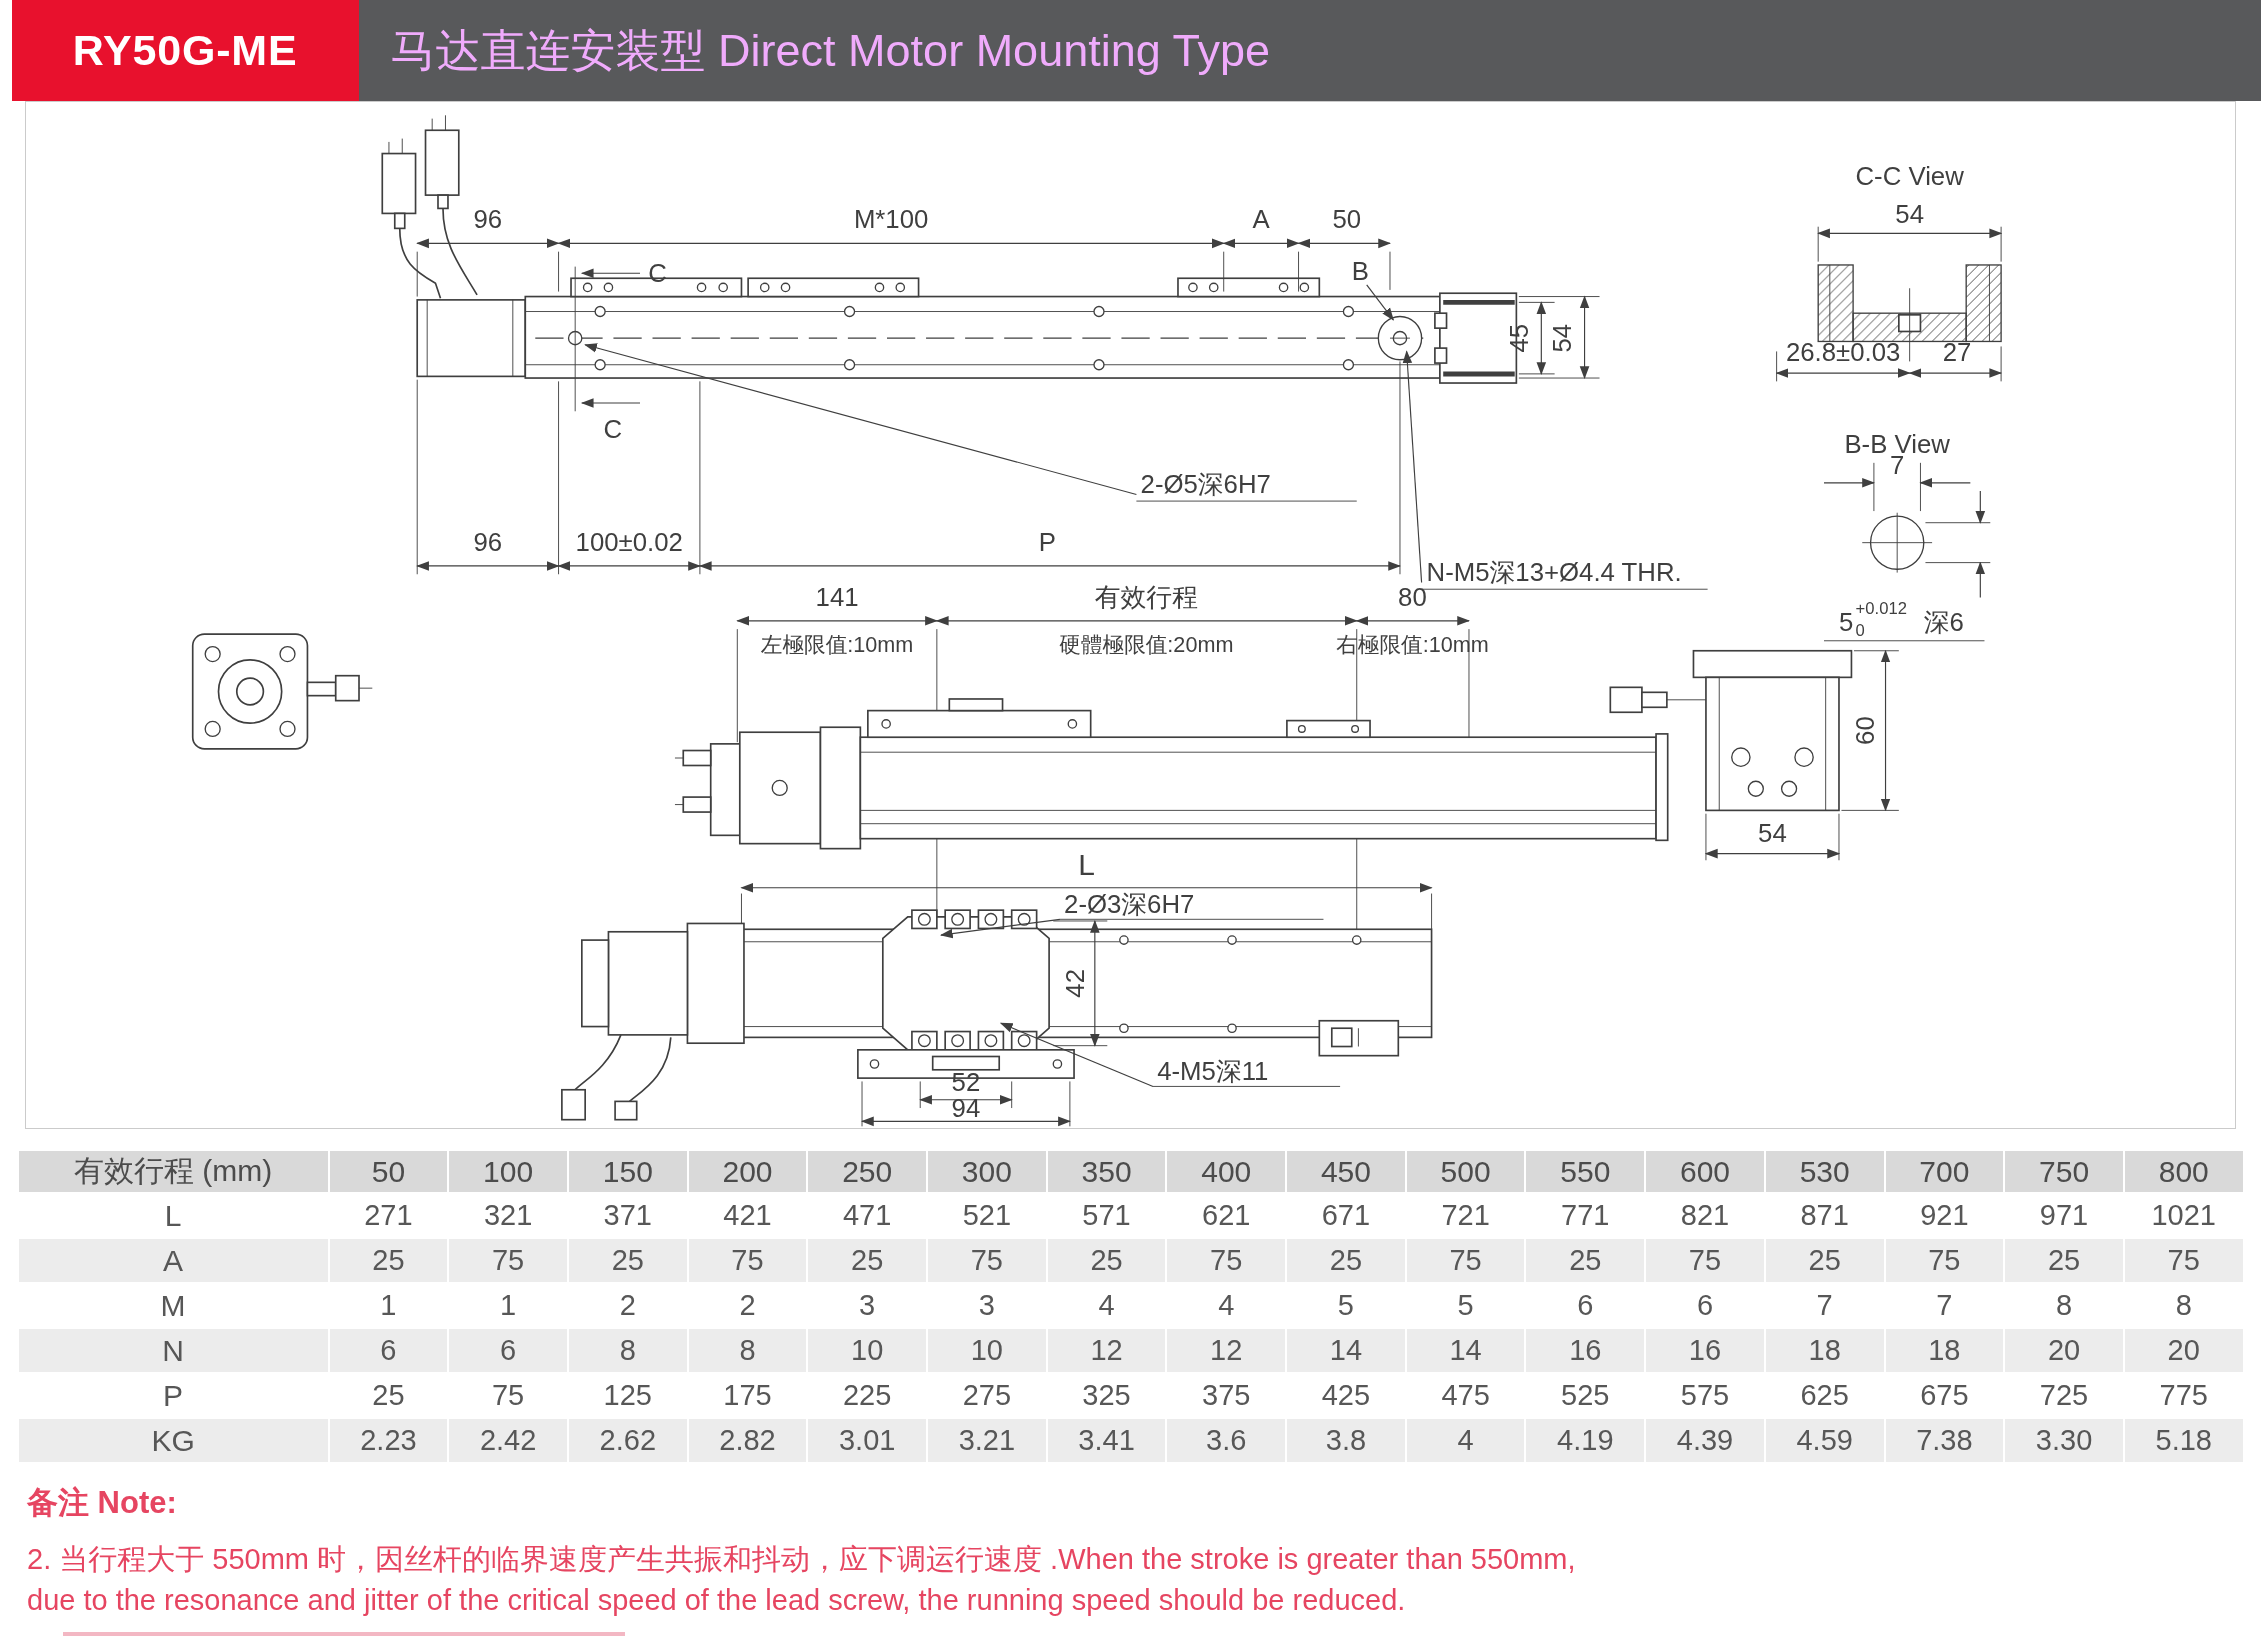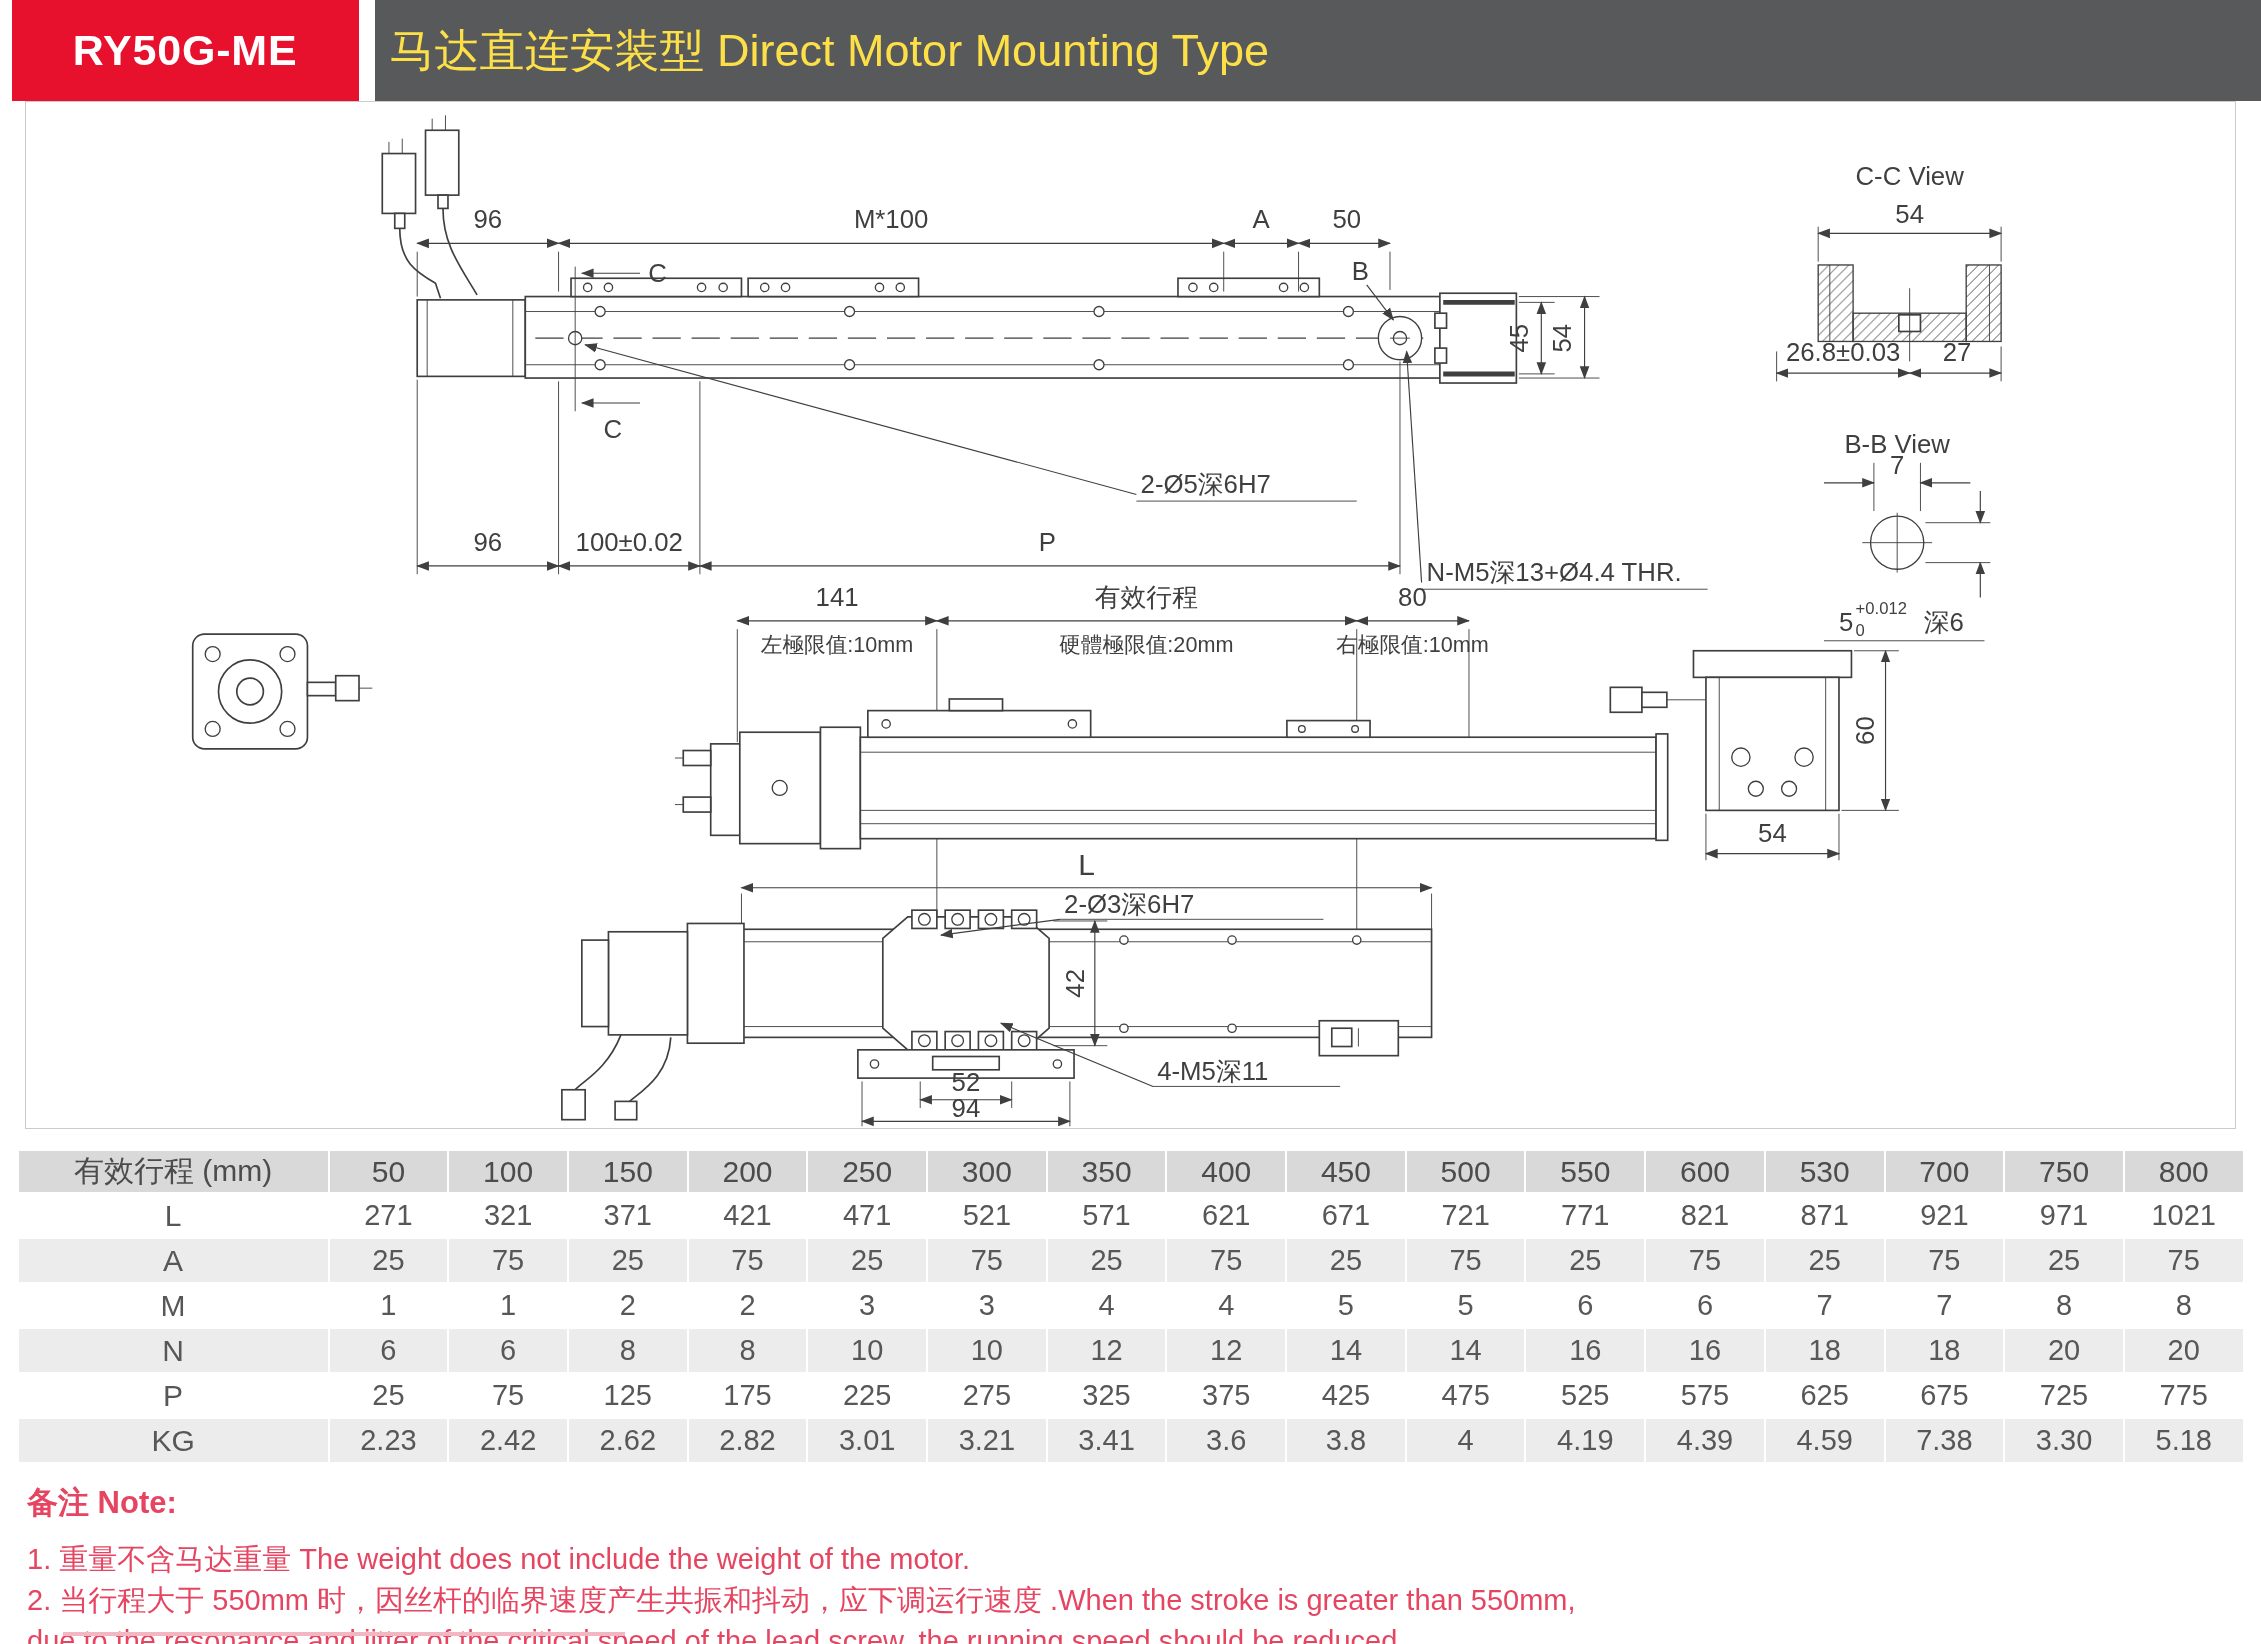--- a/index.html
+++ b/index.html
@@ -8,22 +8,22 @@
   }
   *{box-sizing:border-box; margin:0; padding:0;}
   body{width:2261px; height:1644px; background:#ffffff;
        font-family:"Liberation Sans", sans-serif; position:relative; overflow:hidden;}
 
   
   .hdr{height:101px; width:2261px; display:flex; align-items:stretch; background:#fff;}
   .hdr .model{margin-left:11.6px; width:347px; background:var(--accent); color:#fff;
       display:flex; align-items:center; justify-content:center;
       font-size:43px; font-weight:bold; letter-spacing:0.8px;}
-  .hdr .bar{flex:1; background:var(--bar); color:#fde047; display:flex; align-items:center;
-      font-size:45px; padding-left:15px; font-weight:400;margin-left:16px;}
+  .hdr .bar{flex:1; background:var(--bar); color:#f0abfc; display:flex; align-items:center;
+      font-size:45px; padding-left:32px; font-weight:400;}
 
   
   .panel{margin:0 25px; width:2211px; height:1028px; border:0.8px solid #cbcbcb;
       background:#fff; position:relative;}
   svg text{fill:var(--line); font-family:"Liberation Sans", sans-serif;}
   .ln{stroke:var(--line); fill:none; stroke-width:2;}
   .lnf{stroke:var(--line); fill:#fff; stroke-width:2;}
   .thick{stroke:var(--line); stroke-width:6; fill:none;}
   .thin{stroke:var(--line); fill:none; stroke-width:1.1;}
   .dim{stroke:var(--line); fill:none; stroke-width:1.4;}
@@ -511,19 +511,18 @@
         <td>4.59</td>
         <td>7.38</td>
         <td>3.30</td>
         <td>5.18</td>
       </tr>
     </tbody>
 </table>
 
 <div class="notes">
   <div class="nh">备注 Note:</div>
-  <div>1. 重量不含马达重量 The weight does not include the weight of the motor.</div>
   <div>2. 当行程大于 550mm 时，因丝杆的临界速度产生共振和抖动，应下调运行速度 .When the stroke is greater than 550mm,</div>
   <div>due to the resonance and jitter of the critical speed of the lead screw, the running speed should be reduced.</div>
 </div>
 
 <div class="accentline"></div>
 
 
 </body></html>

